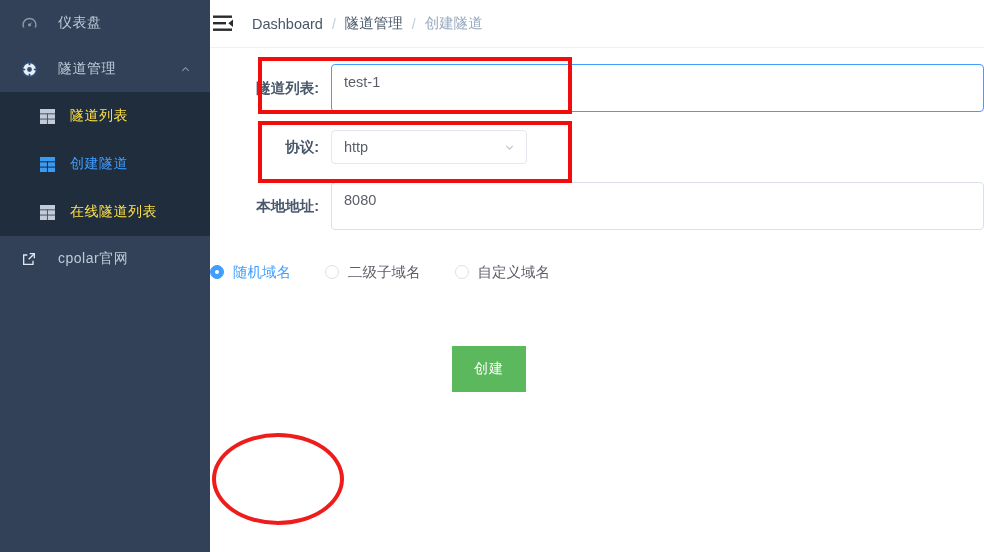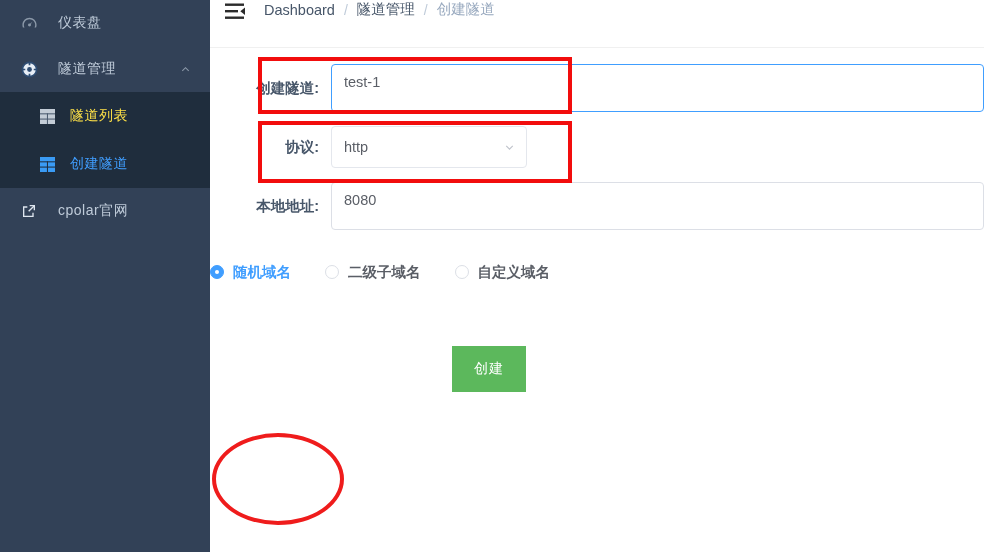--- a/index.html
+++ b/index.html
@@ -66,22 +66,22 @@
   .main {
     flex: 1 1 auto;
     position: relative;
     background: #fff;
     height: 552px;
     overflow: hidden;
   }
   .topbar {
     height: 48px;
     border-bottom: 1px solid #f0f0f0;
-    display: flex; align-items: flex-start;
-    padding-left: 14px;
+    display: flex; align-items: center;
+    padding-left: 2px;
     background: #fff;
   }
   .hamburger {
     width: 22px; height: 22px;
     display:inline-flex; align-items:center; justify-content:center;
     cursor: pointer; margin-right: 18px;
   }
   .crumbs { display: flex; align-items: center; font-size: 14.5px; }
   .crumb { color: #475669; white-space: nowrap; }
   .crumb.link { color: #475669; cursor: pointer; }
@@ -121,39 +121,39 @@
     color: #5a5e66;
     padding: 0 12px;
     line-height: 34px;
     white-space: nowrap;
     overflow: hidden;
   }
   .inp.wide { width: 740px; }
   .inp.focused { border-color: #409eff; }
 
   .select {
-    width: 196px; height: 42px;
+    width: 196px; height: 34px;
     border: 1px solid #e4e7ed;
     border-radius: 4px;
     background: #fff;
     display: flex; align-items: center;
     padding: 0 12px;
     font-size: 14.5px;
     color: #5a5e66;
     position: relative;
     cursor: pointer;
   }
   .select .caret {
     position: absolute; right: 11px; top: 50%;
     transform: translateY(-50%);
     width: 12px; height: 12px;
   }
   .select.region { width: 198px; }
 
-  .radios { display: flex; align-items: flex-start; font-weight: bold; }
+  .radios { display: flex; align-items: flex-start; }
   .radio {
     display: flex; align-items: center;
     margin-right: 34px;
     cursor: pointer;
     font-size: 14.5px;
     color: #5a5e66;
   }
   .radio .dot {
     width: 14px; height: 14px;
     border: 1px solid #dcdfe6;
@@ -262,20 +262,31 @@
             <rect x="7.4" y="4.6" width="1.1" height="11.4" fill="#1f2d3d"></rect>
             <rect x="0" y="10.2" width="16" height="1.1" fill="#1f2d3d"></rect>
           </svg>
         </span>
         <span class="sub-label">创建隧道</span>
       </div>
     </div>
 
 
     <div class="submenu">
+      <div class="sub-item">
+        <span class="ico">
+          <svg class="grid-ico" viewBox="0 0 16 16">
+            <rect x="0" y="0" width="16" height="16" fill="#c3ccd6"></rect>
+            <rect x="0" y="4.6" width="16" height="1.1" fill="#4a5a6e"></rect>
+            <rect x="7.4" y="4.6" width="1.1" height="11.4" fill="#4a5a6e"></rect>
+            <rect x="0" y="10.2" width="16" height="1.1" fill="#4a5a6e"></rect>
+          </svg>
+        </span>
+        <span class="sub-label">在线隧道列表</span>
+      </div>
     </div>
 
     <div class="nav-item">
       <span class="ico">
         <svg width="16" height="16" viewBox="0 0 24 24" fill="none" stroke="#dfe6ef" stroke-width="2">
           <path d="M13 4h7v7"></path>
           <path d="M20 4l-8.5 8.5"></path>
           <path d="M18 14.5V20H4V6h5.5"></path>
         </svg>
       </span>
@@ -300,21 +311,21 @@
         <span class="crumb-sep">/</span>
         <span class="crumb link">隧道管理</span>
         <span class="crumb-sep">/</span>
         <span class="crumb current">创建隧道</span>
       </nav>
     </header>
 
     <form class="form">
 
       <div class="row row-name">
-        <span class="lbl">创建隧道:</span>
+        <span class="lbl">隧道列表:</span>
         <div class="inp wide focused">test-1</div>
       </div>
 
       <div class="row row-proto">
         <span class="lbl">协议:</span>
         <div class="select">
           <span>http</span>
           <span class="caret">
             <svg width="13" height="13" viewBox="0 0 24 24" fill="none" stroke="#c0c4cc" stroke-width="2.2">
               <path d="M6 9l6 6 6-6"></path>

